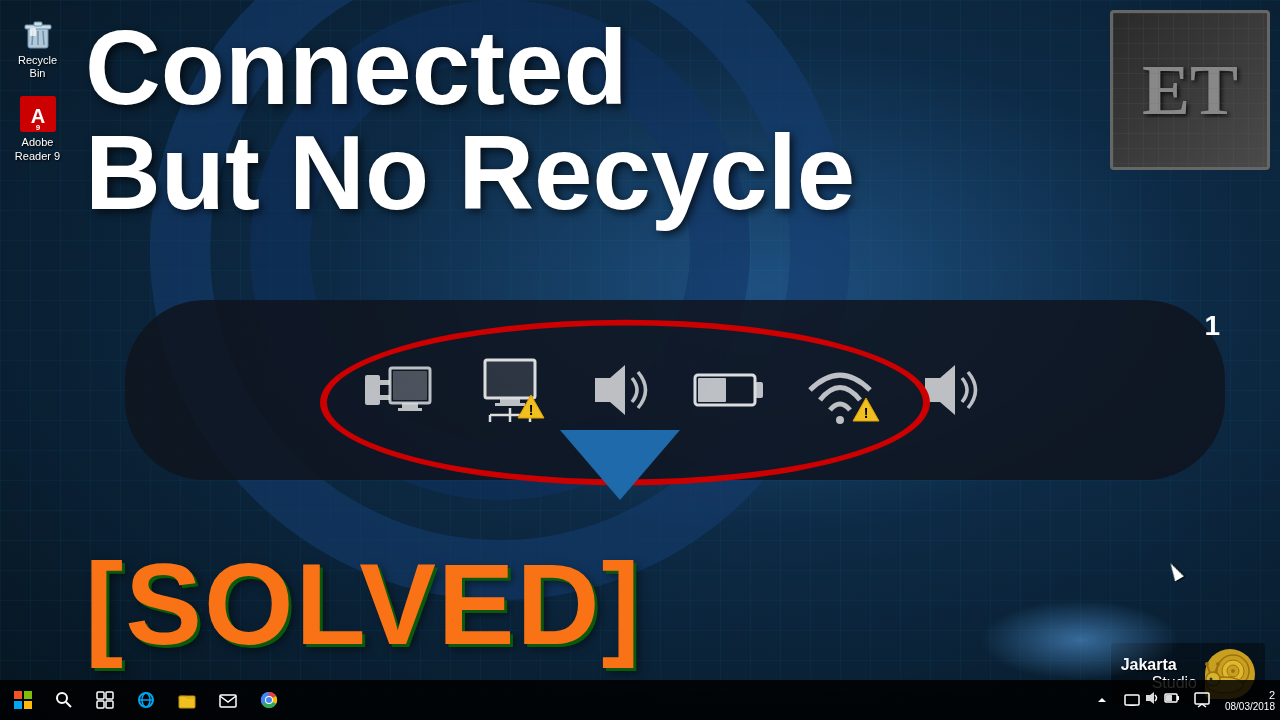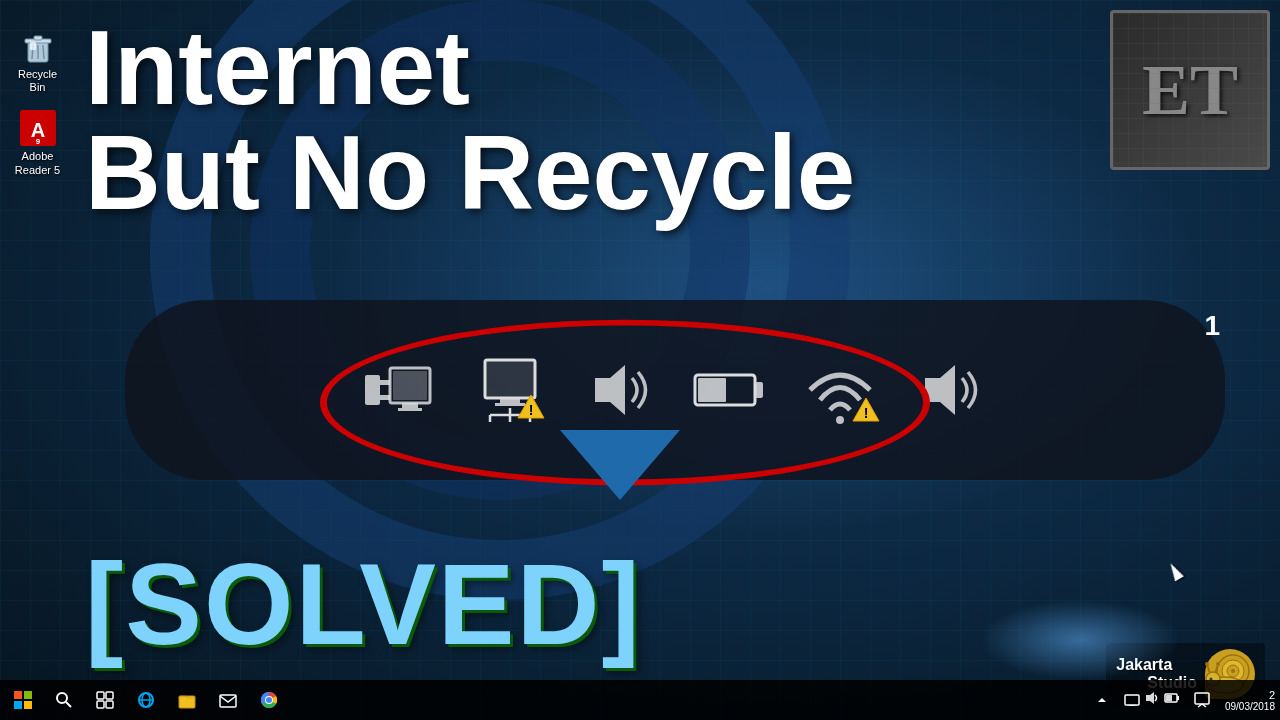--- a/index.html
+++ b/index.html
@@ -48,21 +48,21 @@
       width: 500px; height: 500px;
       top: 0px; left: 250px;
       border-color: rgba(15, 50, 100, 0.5);
     }
 
     
     .desktop-icons {
       position: absolute;
       left: 0; top: 0;
       width: 75px;
-      padding: 24px 5px;
+      padding: 10px 5px;
       display: flex;
       flex-direction: column;
       gap: 8px;
     }
 
     .desktop-icon {
       display: flex;
       flex-direction: column;
       align-items: center;
       gap: 4px;
@@ -215,21 +215,21 @@
       border-top: 70px solid #1e6aaa;
     }
 
     
     .solved-text {
       position: absolute;
       bottom: 50px;
       left: 85px;
       font-size: 115px;
       font-weight: 900;
-      color: #7dd3fc;
+      color: #f97316;
       font-family: Arial Black, Arial, sans-serif;
       text-shadow: 3px 3px 0px #0a5a0a, 5px 5px 10px rgba(0,0,0,0.5);
       letter-spacing: 2px;
     }
 
     
     .jakarta-logo {
       position: absolute;
       bottom: 15px;
       right: 15px;
@@ -383,27 +383,27 @@
   <div class="desktop-icon">
     <div class="icon-img">
       <div class="adobe-icon">
         <svg viewBox="0 0 36 36" width="36" height="36" xmlns="http://www.w3.org/2000/svg">
           <rect width="36" height="36" rx="3" fill="#cc0000"></rect>
           <text x="18" y="27" text-anchor="middle" fill="white" font-size="20" font-weight="bold" font-family="Arial">A</text>
           <text x="18" y="34" text-anchor="middle" fill="white" font-size="8" font-family="Arial">9</text>
         </svg>
       </div>
     </div>
-    <div class="icon-label">Adobe Reader 5</div>
+    <div class="icon-label">Adobe Reader 9</div>
   </div>
 
 </div>
 
 <div class="main-title">
-  <div class="title-connected">Internet</div>
+  <div class="title-connected">Connected</div>
   <div class="title-but-no">
     <span>But No Recycle</span>
   </div>
 </div>
 
 <div class="et-logo">
   <div class="et-logo-circuit"></div>
   <div class="et-logo-text">ET</div>
 </div>
 
@@ -503,21 +503,21 @@
 
 <div class="blue-arrow"></div>
 
 <div class="badge-1">1</div>
 
 <div class="solved-text">[SOLVED]</div>
 
 <div class="jakarta-logo">
   <div>
     <div style="color:white; font-size:16px; font-weight:bold; text-shadow:1px 1px 2px black;">Jakarta</div>
-    <div style="color:white; font-size:16px; font-weight:bold; text-shadow:1px 1px 2px black;margin-left:31px;">Studio</div>
+    <div style="color:white; font-size:16px; font-weight:normal; text-shadow:1px 1px 2px black;margin-left:31px;">Studio</div>
   </div>
   <div class="jakarta-snail">
     <svg viewBox="0 0 50 50" width="50" height="50" xmlns="http://www.w3.org/2000/svg">
 
       <circle cx="28" cy="22" r="16" fill="#c8a020" stroke="#a07010" stroke-width="1.5"></circle>
       <circle cx="28" cy="22" r="11" fill="#e0b830" stroke="#a07010" stroke-width="1"></circle>
       <circle cx="28" cy="22" r="6" fill="#c8a020" stroke="#a07010" stroke-width="1"></circle>
       <circle cx="28" cy="22" r="2" fill="#a07010"></circle>
 
       <ellipse cx="20" cy="36" rx="18" ry="8" fill="#d4b428" stroke="#a07010" stroke-width="1.5"></ellipse>
@@ -635,18 +635,18 @@
       <svg viewBox="0 0 16 16" width="16" height="16" xmlns="http://www.w3.org/2000/svg">
         <rect x="1" y="1" width="14" height="11" rx="1" fill="none" stroke="white" stroke-width="1.5"></rect>
         <line x1="4" y1="15" x2="8" y2="12" stroke="white" stroke-width="1.5"></line>
         <line x1="12" y1="15" x2="8" y2="12" stroke="white" stroke-width="1.5"></line>
       </svg>
     </div>
   </div>
 
   <div class="taskbar-time">
     <div style="color:white;font-size:11px;text-align:right;">2</div>
-    <div style="color:white;font-size:10px;">09/03/2018</div>
+    <div style="color:white;font-size:10px;">08/03/2018</div>
   </div>
 
 </div>
 
 <div class="cursor" style="left: 1170px; top: 562px;"></div>
 
 </body></html>

